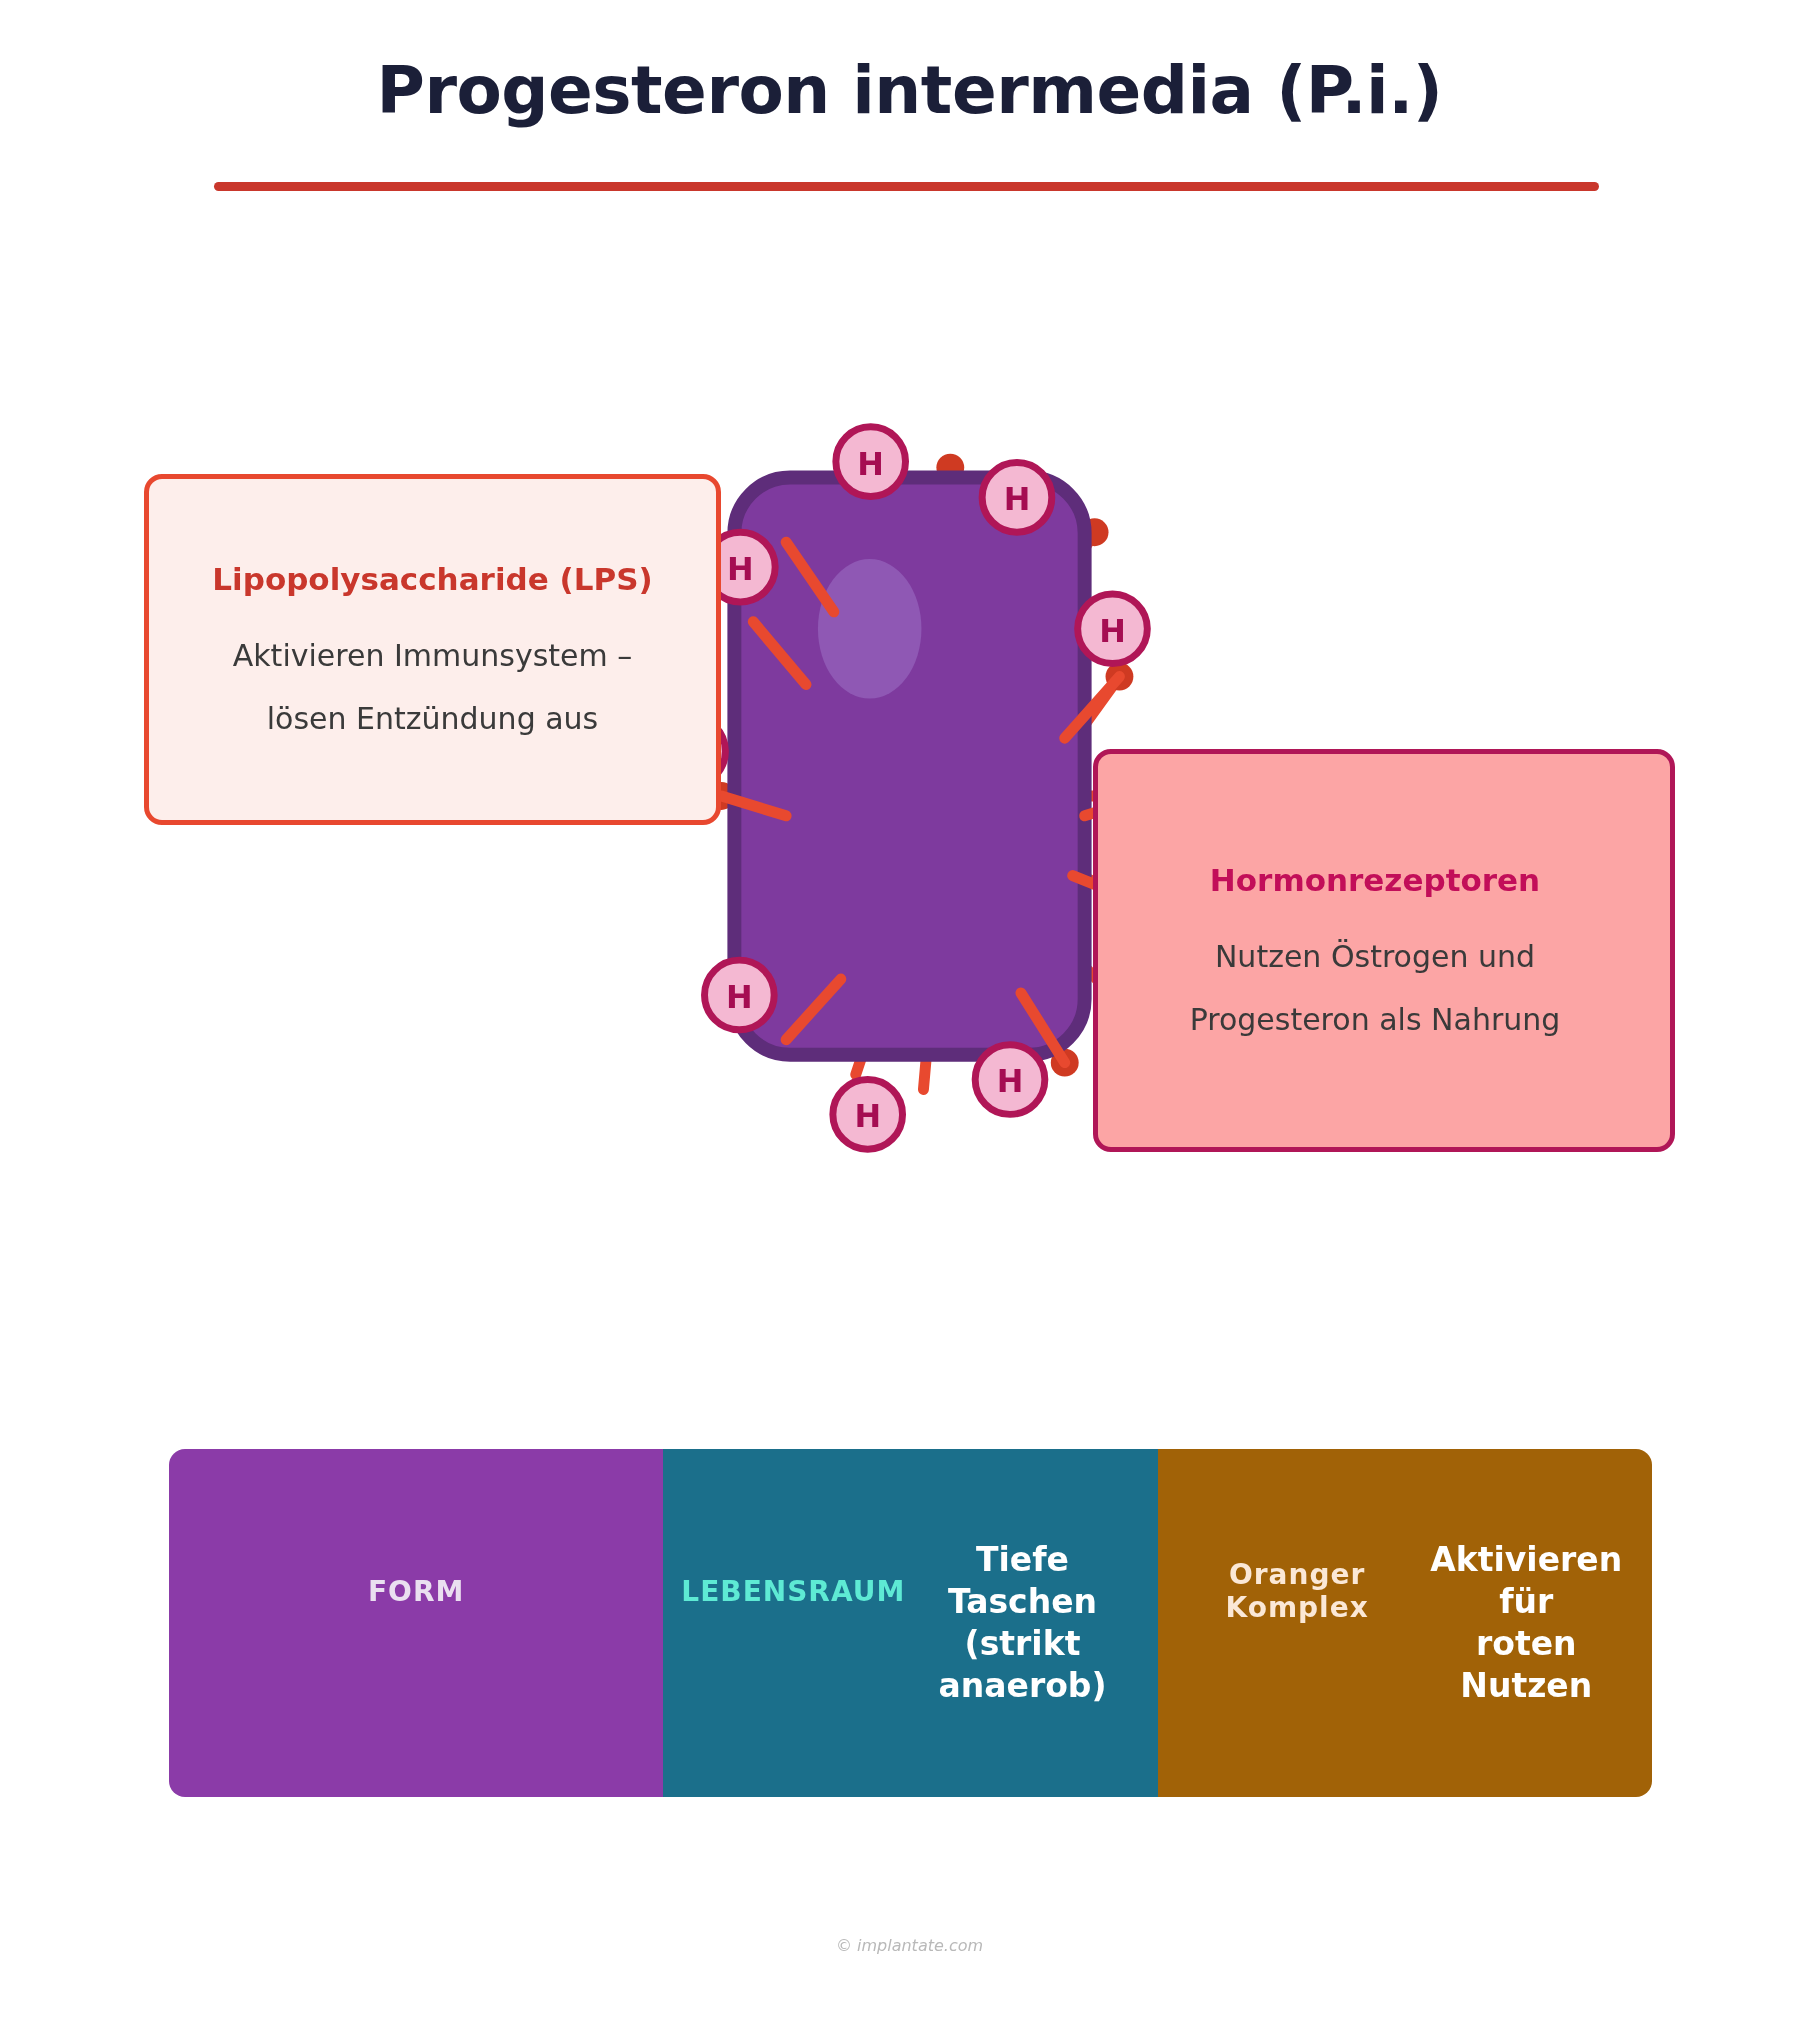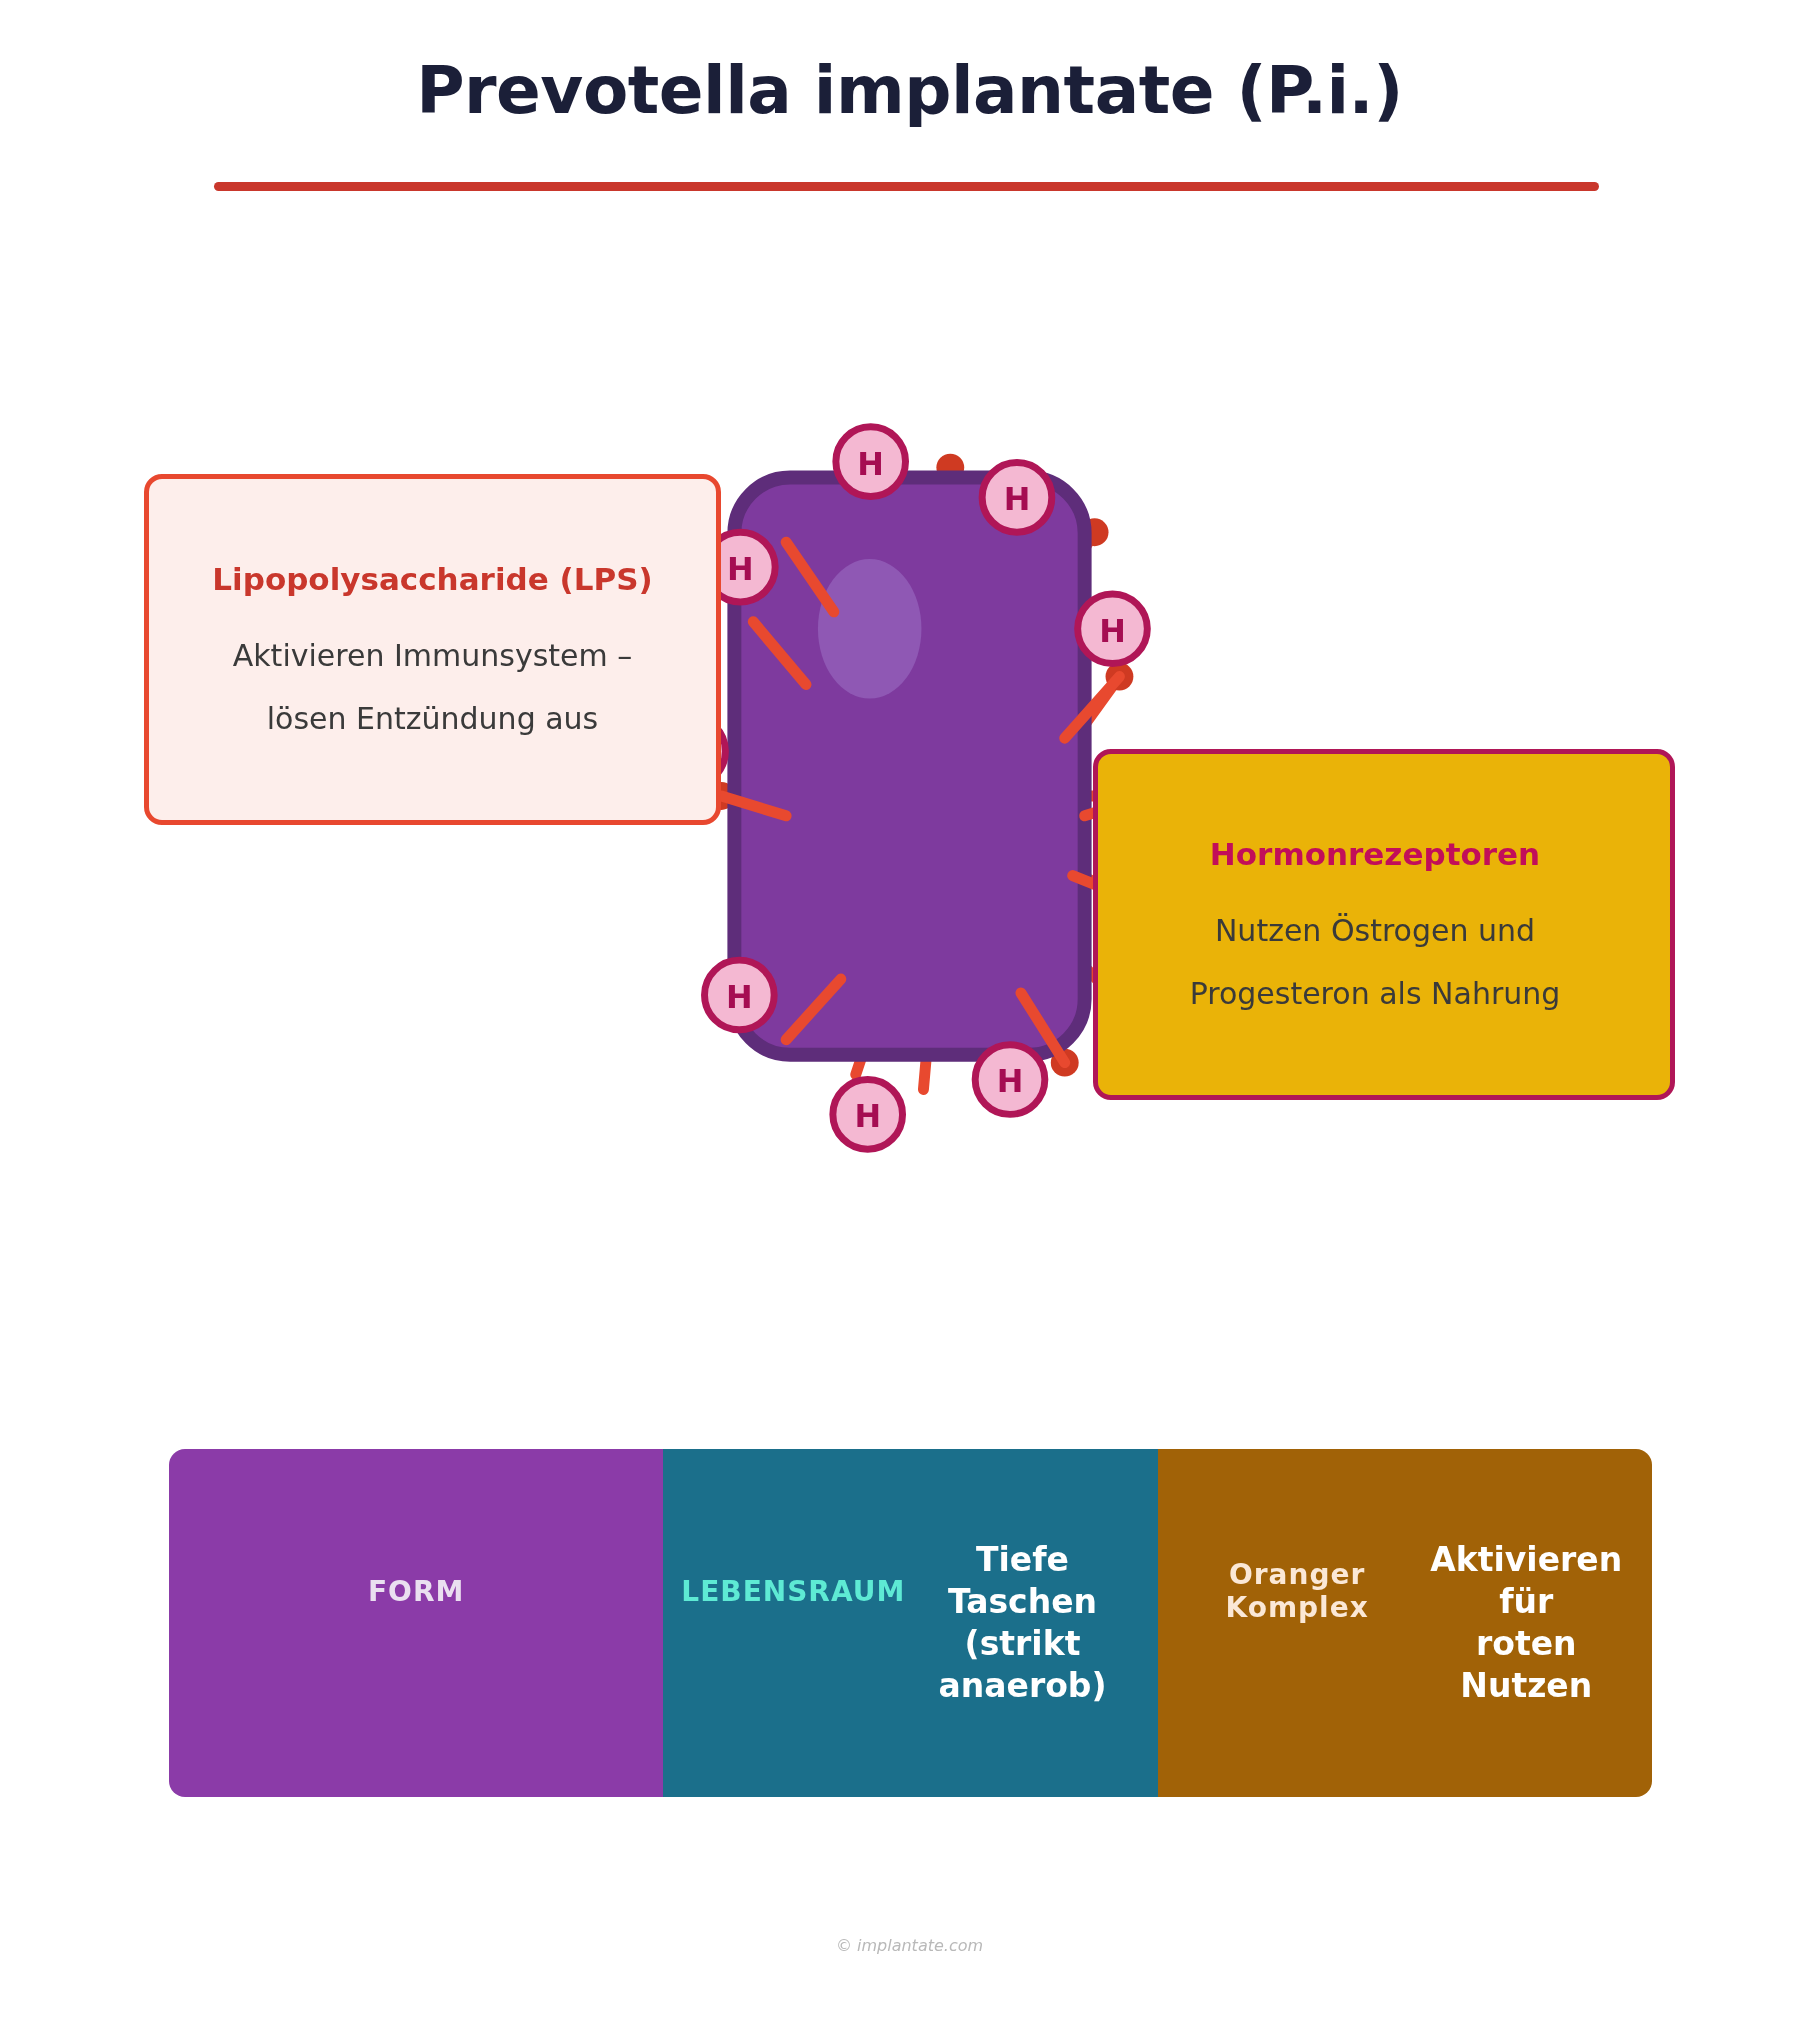--- a/index.html
+++ b/index.html
@@ -88,23 +88,23 @@
     border: 5px solid #e8482f;
     background: #fdeeeb;
     z-index: 5;
   }
   #lps-box .c-title { color: #c9372c; }
 
   #hormon-box {
     left: 1093px;
     top: 749px;
     width: 582px;
-    height: 351px;
+    height: 403px;
     border: 5px solid #b01657;
-    background: #eab308;
+    background: #fca5a5;
     z-index: 5;
     padding-left: 8px;
   }
   #hormon-box .c-title { color: #c20e59; }
 
   
   #cards {
     position: absolute;
     left: 169px;
     top: 1449px;
@@ -159,21 +159,21 @@
     font-size: 16px;
     color: #b9b9b9;
     font-style: italic;
   }
 </style>
 </head>
 <body>
 
 <div id="page">
 
-  <div class="title">Prevotella implantate (P.i.)</div>
+  <div class="title">Progesteron intermedia (P.i.)</div>
   <div class="title-rule"></div>
 
   <div id="stage">
     <svg width="1819" height="816" viewBox="0 0 1828 820" xmlns="http://www.w3.org/2000/svg">
 
       <g stroke="#e8492f" stroke-width="11" stroke-linecap="round" fill="none">
 
         <line x1="843" y1="230" x2="830" y2="110"></line>
         <line x1="890" y1="205" x2="885" y2="95"></line>
         <line x1="940" y1="200" x2="955" y2="90"></line>

